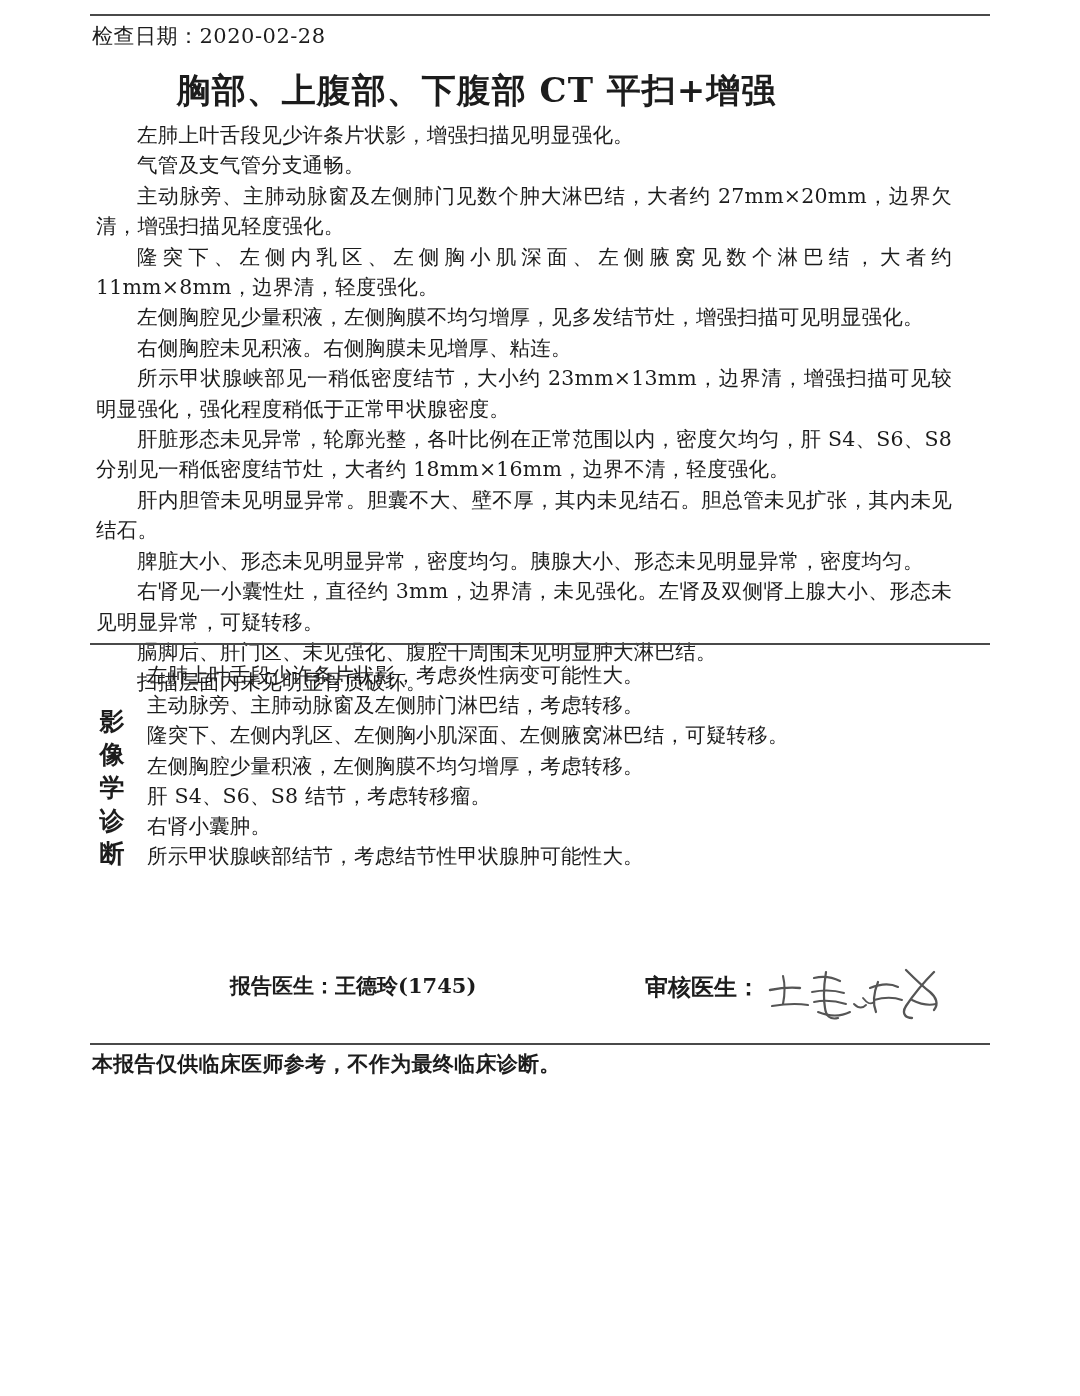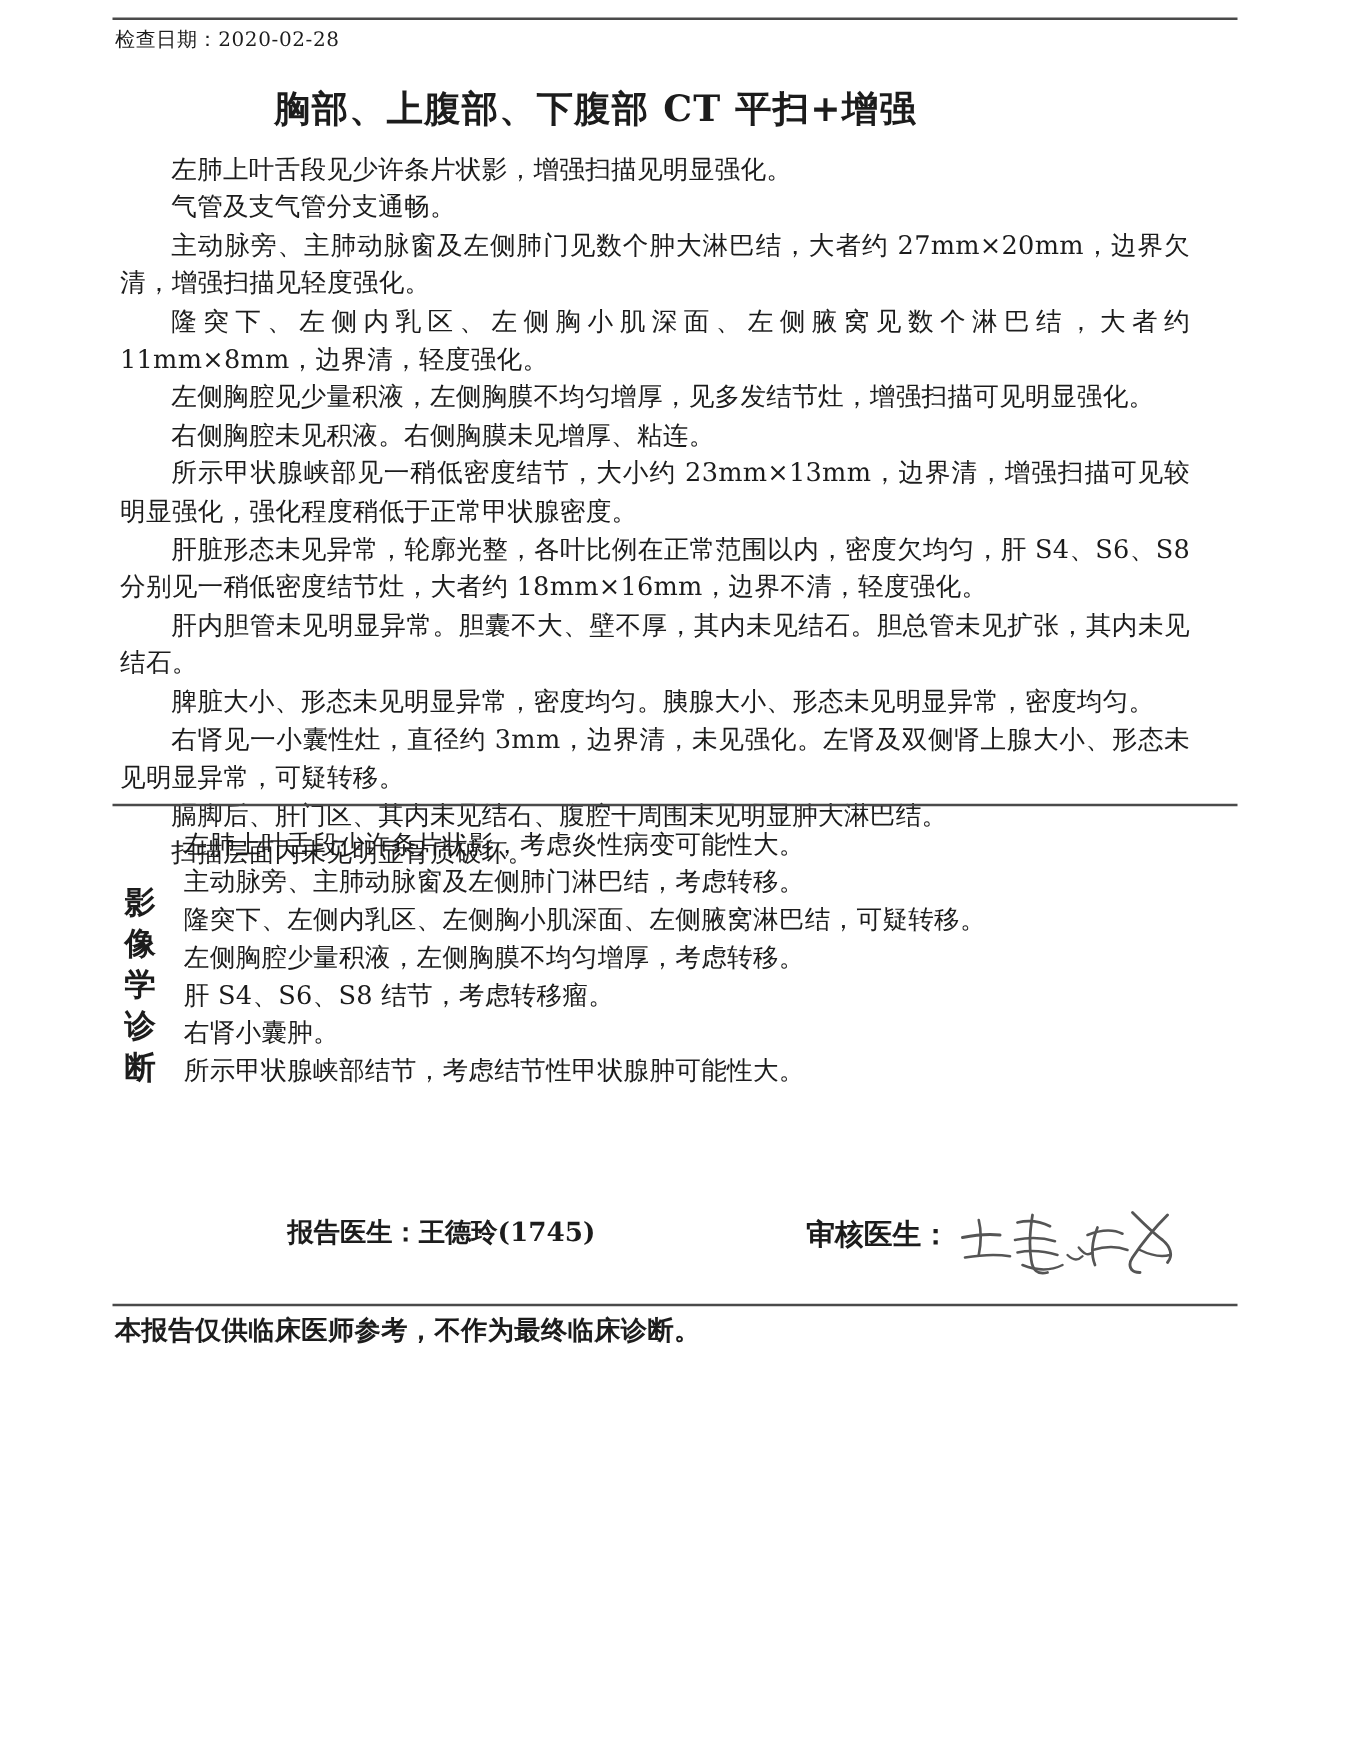--- a/index.html
+++ b/index.html
@@ -34,32 +34,32 @@
   }
   .rule.top    { top: 14px; }
   .rule.mid    { top: 643px; }
   .rule.bottom { top: 1043px; }
 
   
   .exam-date {
     position: absolute;
     left: 92px;
     top: 22px;
-    font-size: 16px;
+    font-size: 21px;
     letter-spacing: 0.5px;
     white-space: nowrap;
   }
 
   .doc-title {
     position: absolute;
     left: 0;
     top: 68px;
     width: 953px;
     text-align: center;
-    font-size: 29px;
+    font-size: 34px;
     font-weight: bold;
     letter-spacing: 1px;
   }
 
   
   .findings {
     position: absolute;
     left: 96px;
     top: 120px;
     width: 856px;
@@ -167,21 +167,21 @@
       <p>气管及支气管分支通畅。</p>
       <p>主动脉旁、主肺动脉窗及左侧肺门见数个肿大淋巴结，大者约 27mm×20mm，边界欠清，增强扫描见轻度强化。</p>
       <p>隆突下、左侧内乳区、左侧胸小肌深面、左侧腋窝见数个淋巴结，大者约 11mm×8mm，边界清，轻度强化。</p>
       <p>左侧胸腔见少量积液，左侧胸膜不均匀增厚，见多发结节灶，增强扫描可见明显强化。</p>
       <p>右侧胸腔未见积液。右侧胸膜未见增厚、粘连。</p>
       <p>所示甲状腺峡部见一稍低密度结节，大小约 23mm×13mm，边界清，增强扫描可见较明显强化，强化程度稍低于正常甲状腺密度。</p>
       <p>肝脏形态未见异常，轮廓光整，各叶比例在正常范围以内，密度欠均匀，肝 S4、S6、S8 分别见一稍低密度结节灶，大者约 18mm×16mm，边界不清，轻度强化。</p>
       <p>肝内胆管未见明显异常。胆囊不大、壁不厚，其内未见结石。胆总管未见扩张，其内未见结石。</p>
       <p>脾脏大小、形态未见明显异常，密度均匀。胰腺大小、形态未见明显异常，密度均匀。</p>
       <p>右肾见一小囊性灶，直径约 3mm，边界清，未见强化。左肾及双侧肾上腺大小、形态未见明显异常，可疑转移。</p>
-      <p>膈脚后、肝门区、其内未见结石、腹腔干周围未见明显肿大淋巴结。</p>
+      <p>膈脚后、肝门区、未见强化、腹腔干周围未见明显肿大淋巴结。</p>
       <p>扫描层面内未见明显骨质破坏。</p>
     </div>
 
   <div class="rule mid"></div>
 
   <div class="diagnosis-wrap">
     <div class="diag-label">
         <span>影</span>
         <span>像</span>
         <span>学</span>

